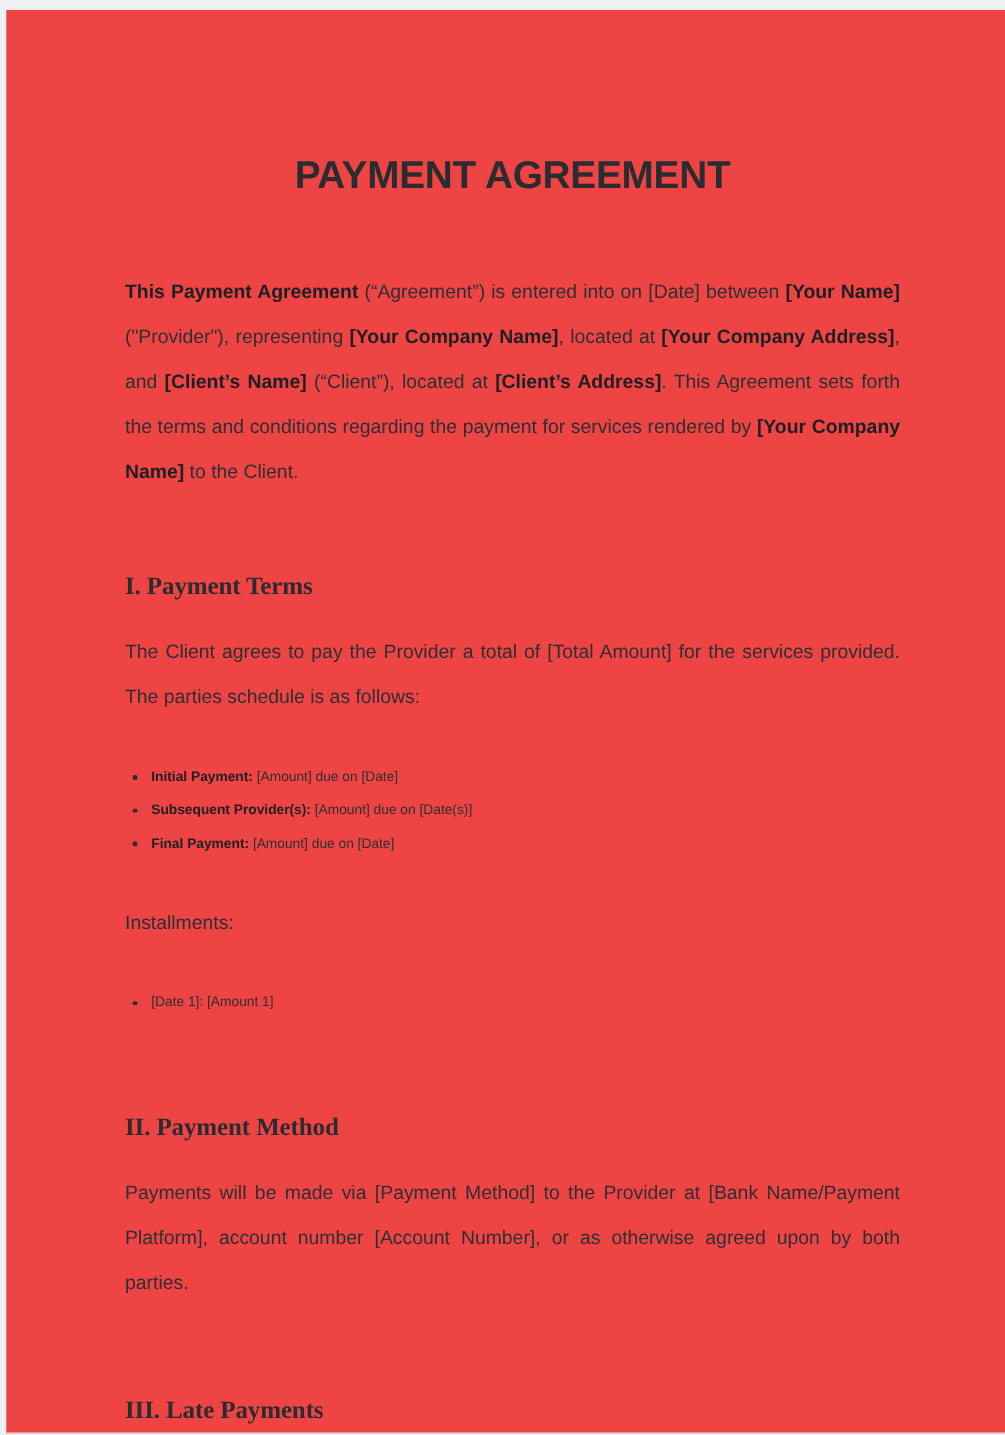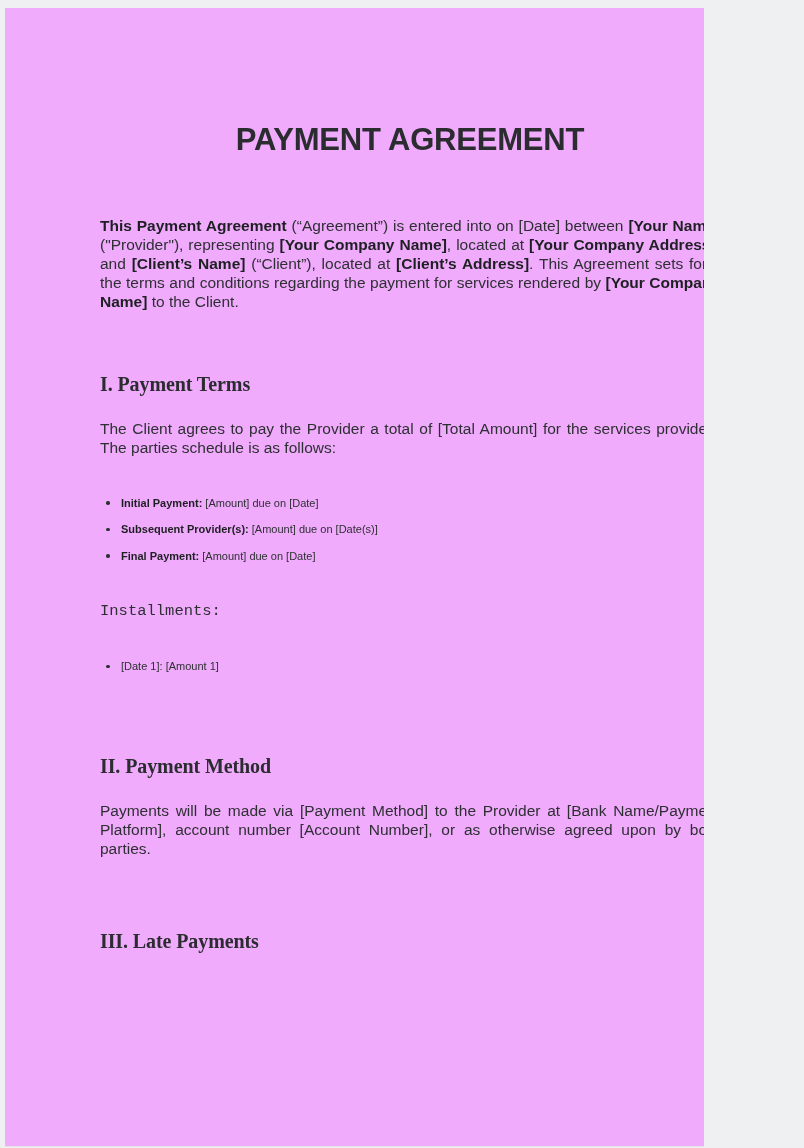--- a/index.html
+++ b/index.html
@@ -11,23 +11,23 @@
     width: 804px;
     height: 1148px;
     overflow: hidden;
     font-family: "Liberation Sans", sans-serif;
   }
 
   .page {
     position: absolute;
     left: 5px;
     top: 8px;
-    width: 699px;
+    width: 799px;
     height: 1139px;
-    background: #f0abfc;
+    background: #ef4444;
     box-sizing: border-box;
     border-bottom: 1px solid #e3e4e6;
     overflow: hidden;
   }
 
   .content {
     position: absolute;
     left: 90px;
     top: 0;
     width: 630px;
@@ -39,21 +39,21 @@
     font-weight: bold;
     color: #2b2c30;
     letter-spacing: -0.2px;
     margin: 0;
     padding-top: 113px;
     line-height: 1.25;
   }
 
   .body-text {
     font-size: 15.5px;
-    line-height: 19px;
+    line-height: 36px;
     color: #2e2f33;
     text-align: justify;
     margin: 0;
     padding: 0 5px 0 5px;
     -webkit-hyphens: none;
     hyphens: none;
   }
 
   .body-text b, .list-item b {
     font-weight: bold;
@@ -105,21 +105,20 @@
     left: 6px;
     top: 11.5px;
     width: 3.5px;
     height: 3.5px;
     border-radius: 50%;
     background: #2e2f33;
   }
 
   .installments-label {
     margin-top: 33px;
-    font-family: Liberation Mono, monospace;
   }
 </style>
 </head>
 <body>
 
 <div class="page">
   <div class="content">
 
     <h1 class="doc-title">PAYMENT AGREEMENT</h1>
 

